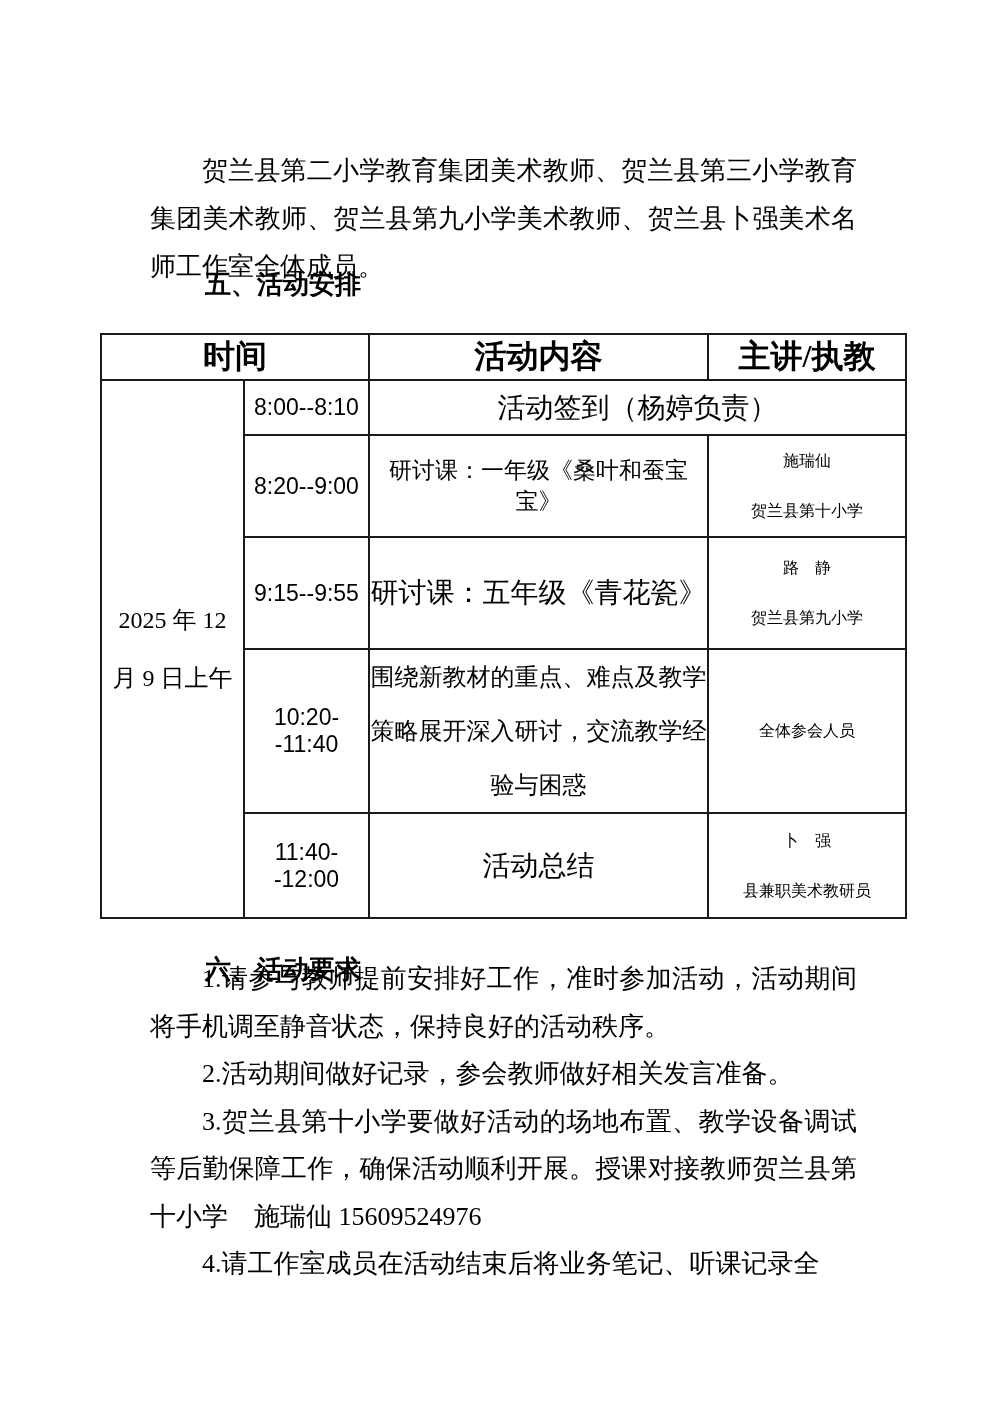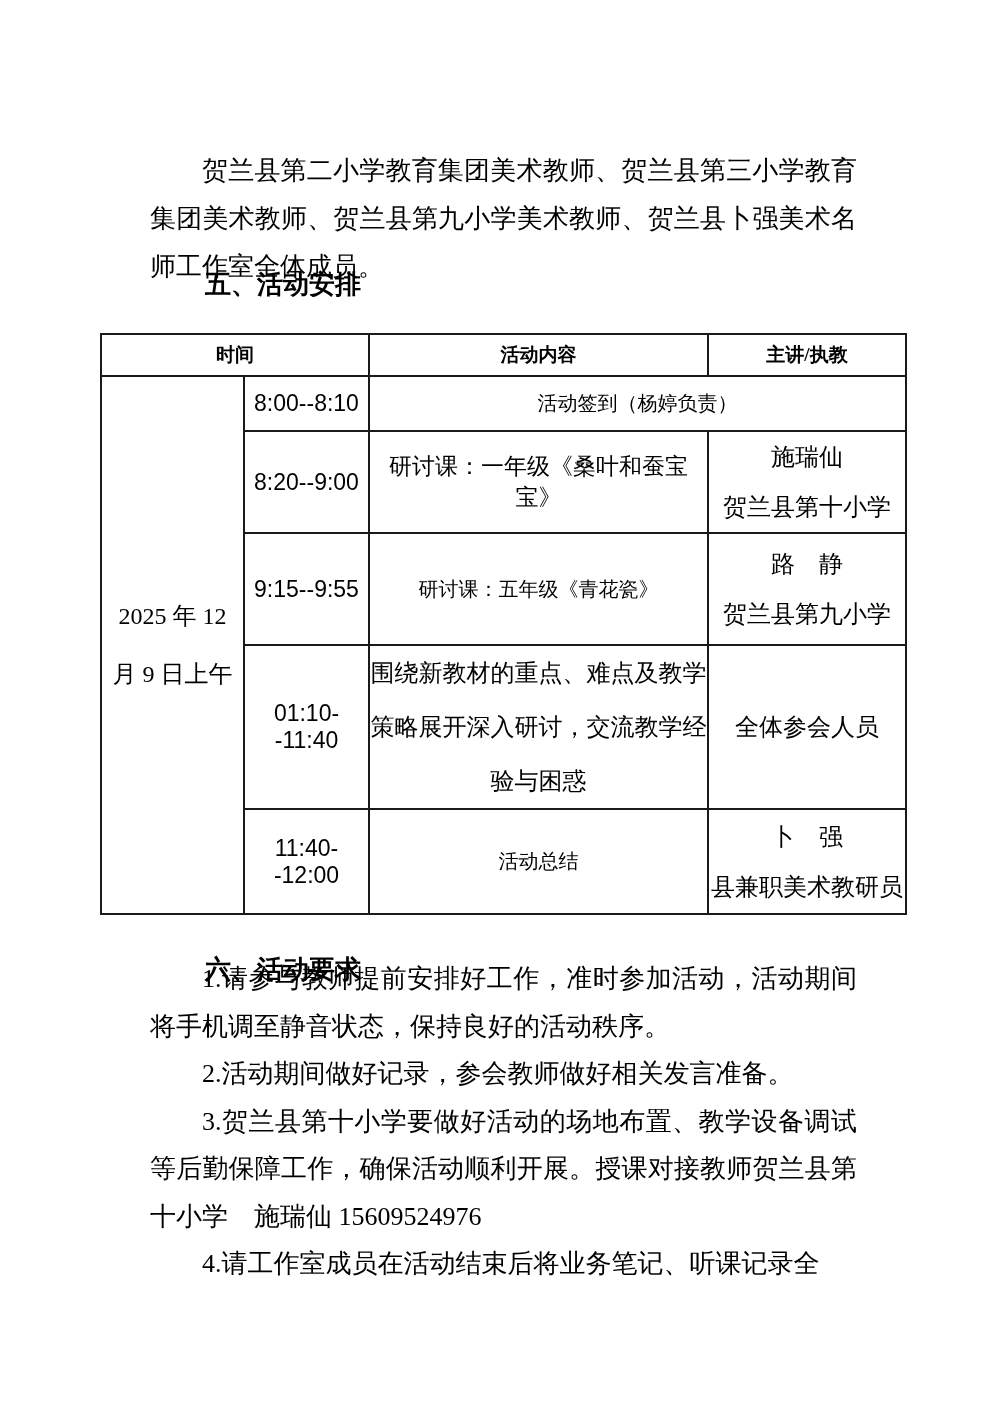--- a/index.html
+++ b/index.html
@@ -29,36 +29,36 @@
   table.sched {
     position:absolute; left:100px; top:333px;
     border-collapse:collapse; table-layout:fixed;
     width:805px;
   }
   table.sched th, table.sched td {
     border:2px solid #1a1a1a;
     text-align:center; vertical-align:middle;
     padding:0; overflow:hidden;
   }
-  table.sched th { font-weight:bold; font-size:19px; }
+  table.sched th { font-weight:bold; font-size:32px; }
   tr.r-head { height:42px; }
   tr.r-1 { height:55px; }
   tr.r-2 { height:100px; }
   tr.r-3 { height:112px; }
   tr.r-4 { height:110px; }
   tr.r-5 { height:105px; }
   td.date-cell { font-size:24px; line-height:58px; }
   td.time-cell {
     font-family:"Liberation Sans","DejaVu Sans",sans-serif;
     font-size:23px;
   }
-  td.act-cell  { font-size:20px; }
+  td.act-cell  { font-size:28px; }
   td.act-sm    { font-size:23px; }
   td.act-wrap  { font-size:24px; line-height:54px; text-align:center; padding:0 1px; }
-  td.spk-cell  { font-size:24px; line-height:50px;margin-top:21px; }
+  td.spk-cell  { font-size:16px; line-height:50px;margin-top:21px; }
 
   .reqs {
     position:absolute; left:150px; top:955px; width:707px;
     font-size:26px; line-height:47.5px;
     text-align:justify;
   }
   .reqs p { margin:0; text-indent:2em; }
 </style>
 </head>
 <body>
@@ -104,21 +104,21 @@
       <tr class="r-3">
         <td class="time-cell">9:15--9:55</td>
         <td class="act-cell">研讨课：五年级《青花瓷》</td>
         <td class="spk-cell">
           <div>路　静</div>
           <div>贺兰县第九小学</div>
         </td>
       </tr>
 
       <tr class="r-4">
-        <td class="time-cell">01:10--11:40</td>
+        <td class="time-cell">10:20--11:40</td>
         <td class="act-wrap">围绕新教材的重点、难点及教学策略展开深入研讨，交流教学经验与困惑</td>
         <td class="spk-cell">全体参会人员</td>
       </tr>
 
       <tr class="r-5">
         <td class="time-cell">11:40--12:00</td>
         <td class="act-cell">活动总结</td>
         <td class="spk-cell">
           <div>卜　强</div>
           <div>县兼职美术教研员</div>

